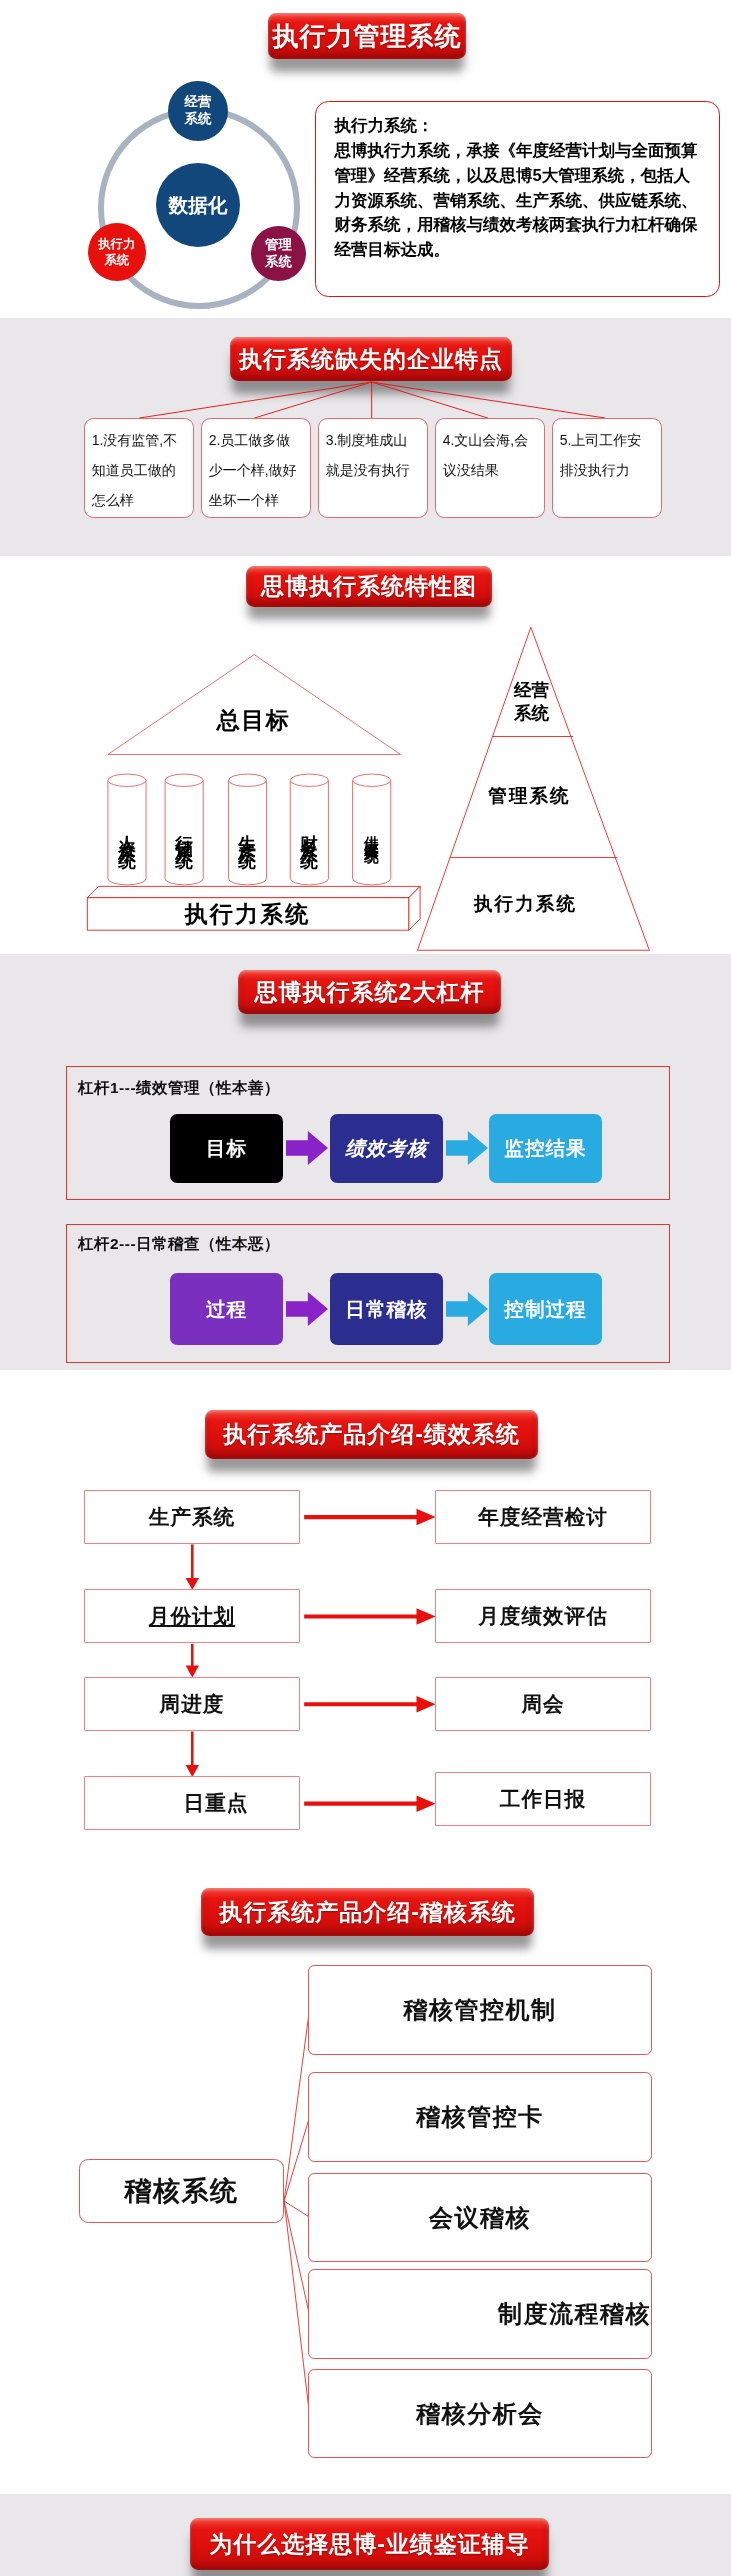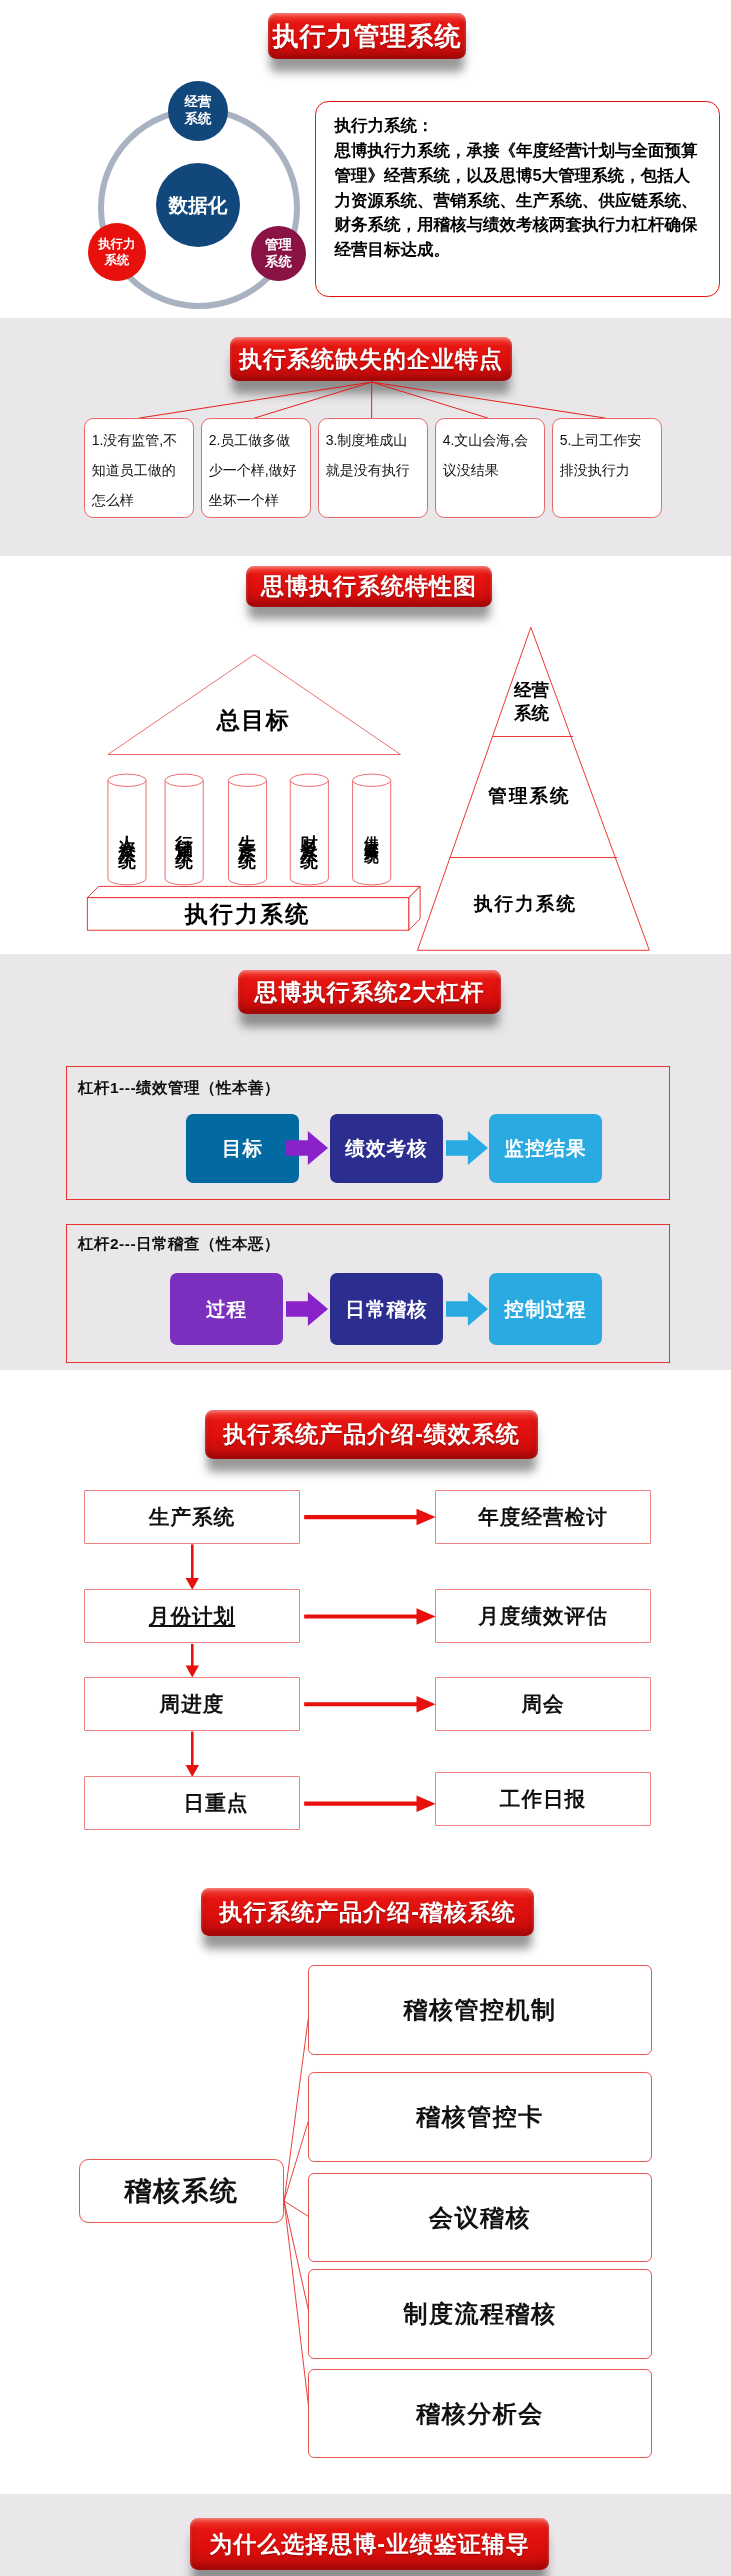--- a/index.html
+++ b/index.html
@@ -149,25 +149,25 @@
   <div class="c plabel" style="left:474px;top:892px;width:103px;height:23px;font-size:18.5px;letter-spacing:2.1px;">
     <span>执行力系统</span>
   </div>
 
   <div class="c pill" style="left:238px;top:970px;width:263px;height:44px;font-size:23px;">
     <span>思博执行系统2大杠杆</span>
   </div>
 
   <div class="c lever" style="left:66px;top:1066px;width:604px;height:134px;"></div>
   <div class="lever-label" style="left:78px;top:1078px;">杠杆1---绩效管理（性本善）</div>
-  <div class="c fbox" style="left:170px;top:1114px;width:113px;height:69px;background:#0369a1;margin-left:16px;">
+  <div class="c fbox" style="left:170px;top:1114px;width:113px;height:69px;background:#000000;">
     <span>目标</span>
   </div>
   <div class="c chev" style="left:286px;top:1131px;width:42px;height:34px;background:#8a22c9;"></div>
-  <div class="c fbox" style="left:330px;top:1114px;width:113px;height:69px;background:#2b2d8f;">
+  <div class="c fbox" style="left:330px;top:1114px;width:113px;height:69px;background:#2b2d8f;font-style:italic;">
     <span>绩效考核</span>
   </div>
   <div class="c chev" style="left:446px;top:1131px;width:42px;height:34px;background:#29abe2;"></div>
   <div class="c fbox" style="left:489px;top:1114px;width:113px;height:69px;background:#29abe2;">
     <span>监控结果</span>
   </div>
 
   <div class="c lever" style="left:66px;top:1224px;width:604px;height:139px;"></div>
   <div class="lever-label" style="left:78px;top:1234px;">杠杆2---日常稽查（性本恶）</div>
   <div class="c fbox" style="left:170px;top:1273px;width:113px;height:72px;background:#7b2fbf;">
@@ -249,21 +249,21 @@
   </div>
   <div class="c s6box" style="left:308px;top:1965px;width:344px;height:90px;">
     <span>稽核管控机制</span>
   </div>
   <div class="c s6box" style="left:308px;top:2072px;width:344px;height:90px;">
     <span>稽核管控卡</span>
   </div>
   <div class="c s6box" style="left:308px;top:2173px;width:344px;height:89px;">
     <span>会议稽核</span>
   </div>
-  <div class="c s6box" style="left:308px;top:2269px;width:344px;height:90px;">
+  <div class="c s6box" style="left:308px;top:2269px;width:344px;height:90px;justify-content:flex-end;">
     <span>制度流程稽核</span>
   </div>
   <div class="c s6box" style="left:308px;top:2369px;width:344px;height:89px;">
     <span>稽核分析会</span>
   </div>
 
   <div class="c pill" style="left:190px;top:2518px;width:359px;height:52px;font-size:23px;">
     <span>为什么选择思博-业绩鉴证辅导</span>
   </div>
 

